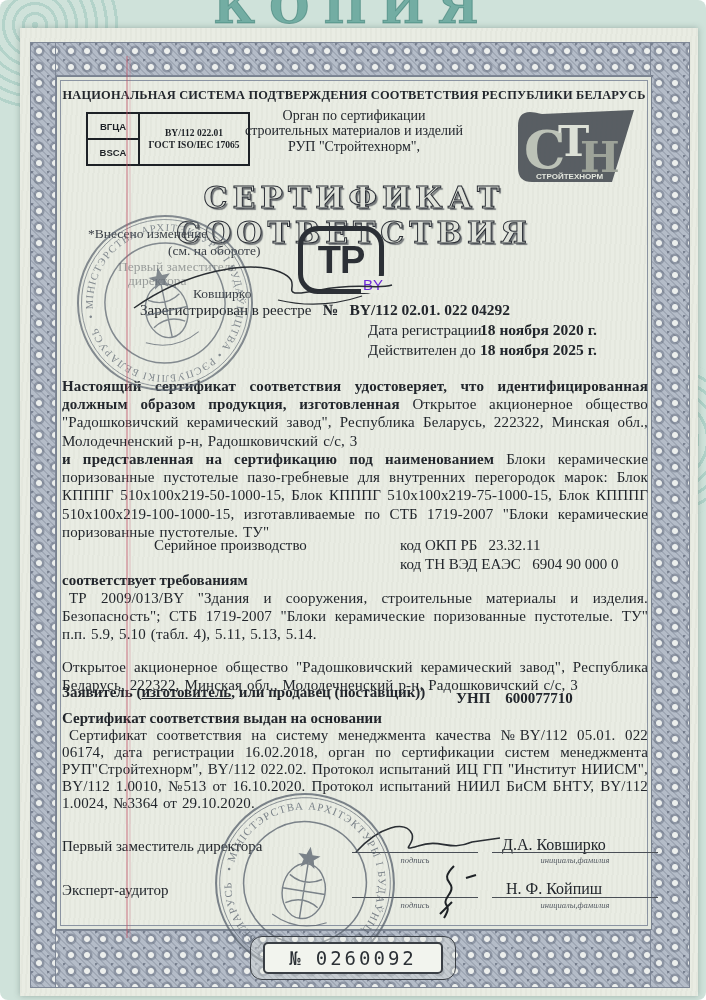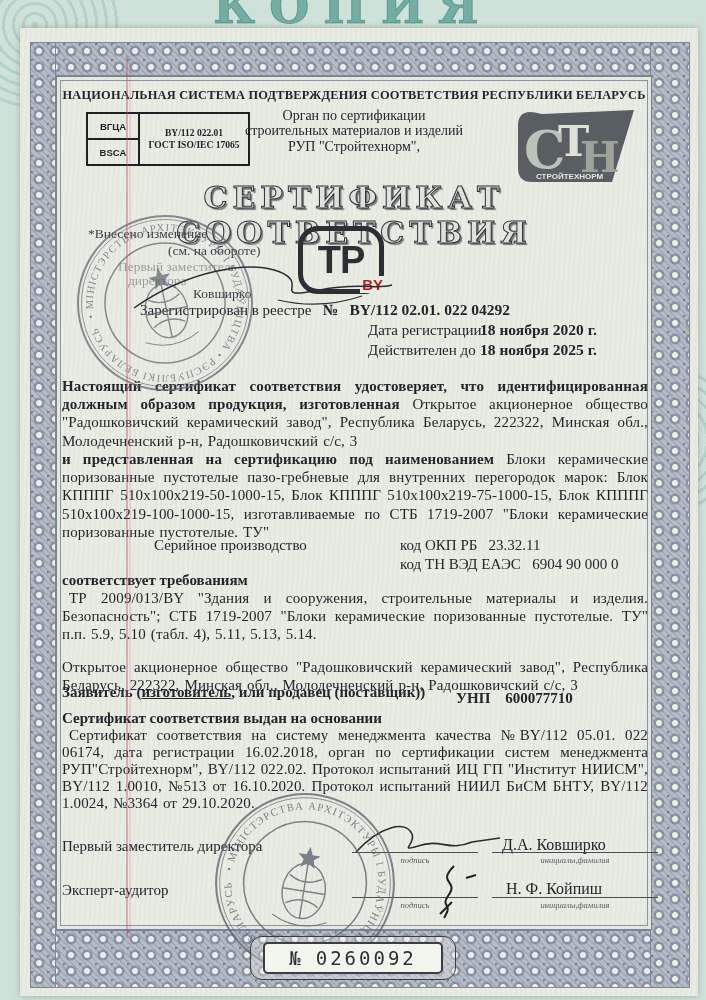--- a/index.html
+++ b/index.html
@@ -1,20 +1,20 @@
 <!DOCTYPE html>
 <html><head>
 <meta charset="utf-8">
 <style>
   * { box-sizing: border-box; margin: 0; padding: 0; }
   html,body { width:706px; }
   body { font-family:"Liberation Serif", serif; }
 
   .page { position:relative; width:706px; height:1000px; overflow:hidden;
-          background-color:#cfe2da; }
+          background-color:#cfe2da;border-radius:8px; }
   .page::before { content:""; position:absolute; right:-40px; top:360px; width:160px; height:160px;
           background:repeating-radial-gradient(circle at 50% 50%, rgba(96,165,152,.28) 0 3px, transparent 3px 10px);
           border-radius:50%; z-index:0; }
   .page::after { content:""; position:absolute; left:-50px; top:-60px; width:170px; height:170px;
           background:repeating-radial-gradient(circle at 50% 50%, rgba(96,165,152,.25) 0 3px, transparent 3px 10px);
           border-radius:50%; z-index:0; }
 
   .watermark-copy { position:absolute; left:0; top:-20px; width:100%; text-align:center; z-index:2;
           font-family:"DejaVu Serif", serif; font-weight:bold; font-size:46px; letter-spacing:14px;
           color:rgba(58,140,129,.62); -webkit-text-stroke:1px rgba(34,105,95,.45); }
@@ -69,21 +69,21 @@
           letter-spacing:5px; word-spacing:22px; color:#dfe2da;
           -webkit-text-stroke:1px #2b2f36; text-shadow:2px 2px 1px rgba(40,45,55,.6); }
 
   .amend { font-size:13.5px; color:#3a3f46; }
   .faint { opacity:.45; }
 
   .tp-mark { position:absolute; left:298px; top:226px; width:86px; height:68px; z-index:3;
           border:5.5px solid #2c3036; border-radius:20px; display:flex; align-items:center; justify-content:center; }
   .tp-main { font-family:"Liberation Sans",sans-serif; font-weight:bold; font-size:38px; color:#2c3036; letter-spacing:-1px; }
   .tp-sub { position:absolute; right:-6px; bottom:-4px; background:#e9ece3; padding:0 2px;
-          font-family:"Liberation Sans",sans-serif; font-weight:bold; font-size:15px; color:#b91c1c; }
+          font-family:"Liberation Sans",sans-serif; font-weight:normal; font-size:15px; color:#6d28d9; }
 
   .reg-line { left:140px; top:301px; font-size:15px; }
   .reg-num { font-size:15.5px; }
   .date-label { left:368px; font-size:15px; }
   .date-value { left:480px; font-size:15.5px; font-weight:bold; }
 
   .body-text { left:62px; width:586px; font-size:15px; line-height:18.2px;
           letter-spacing:.15px; word-spacing:1px; text-align:justify; }
   .lh17 { line-height:17px; }
   .indent { text-indent:7px; }

